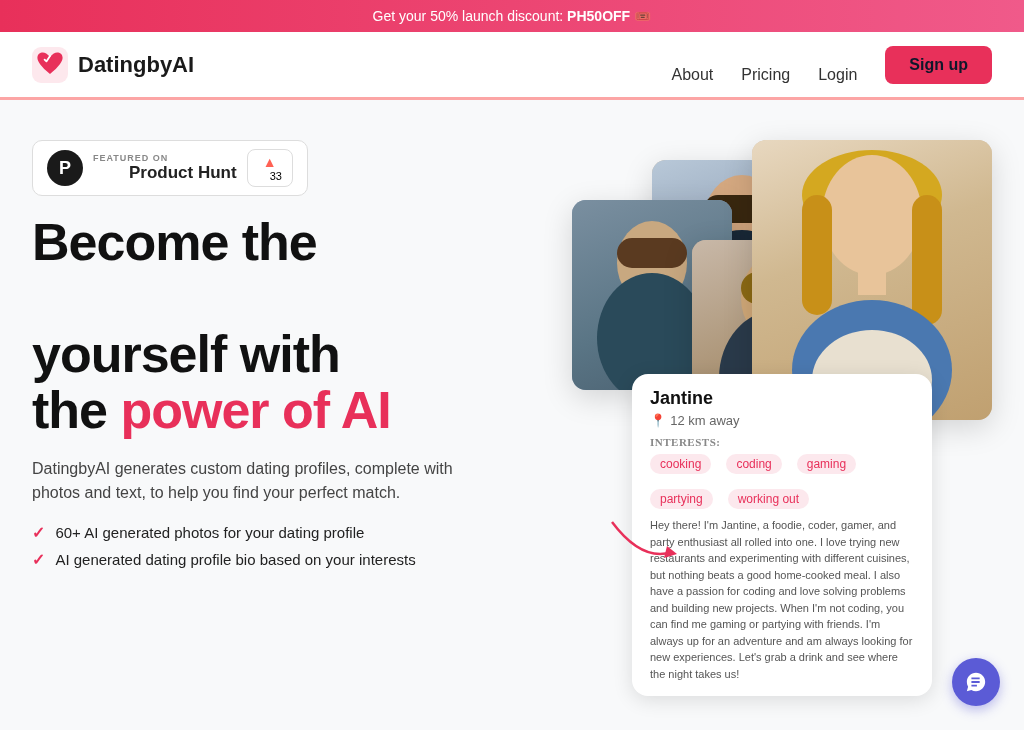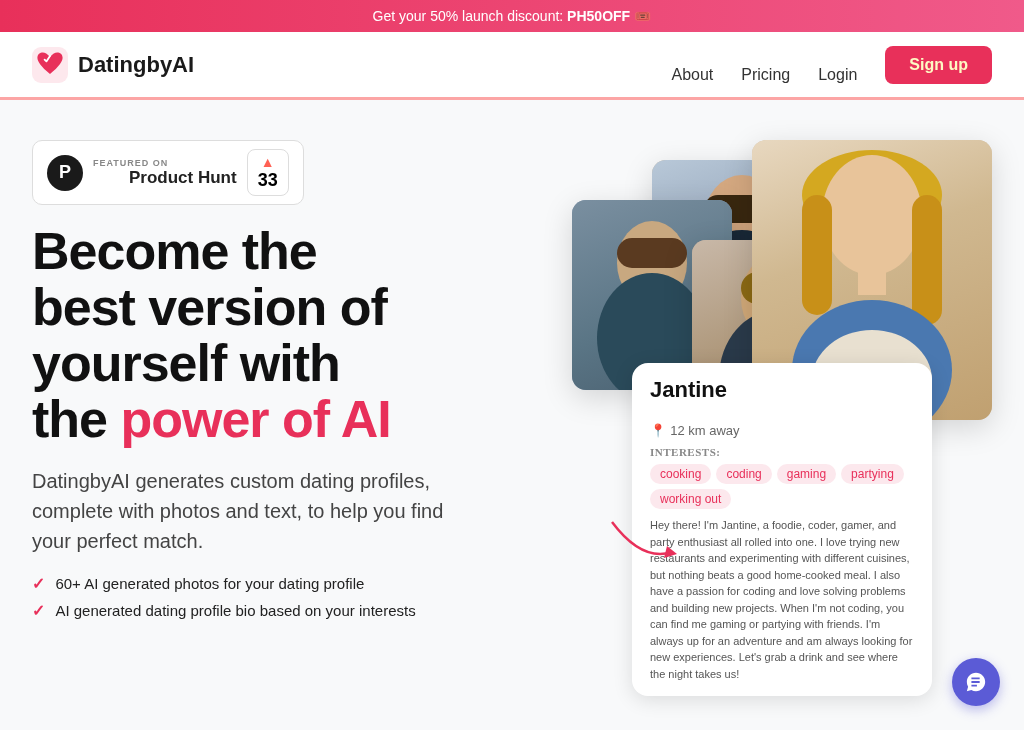--- a/index.html
+++ b/index.html
@@ -48,21 +48,21 @@
       gap: 28px;
     }
     .nav-link {
       text-decoration: none;
       color: #333;
       font-size: 16px;
       font-weight: 500;
     }
     .nav-signup {
       background: #e8305a;
-      color: #fef9c3;
+      color: #0f172a;
       border: none;
       padding: 10px 24px;
       border-radius: 8px;
       font-size: 16px;
       font-weight: 600;
       cursor: pointer;
     }
 
     
     .main {
@@ -128,39 +128,40 @@
       border: 1.5px solid #ddd;
       border-radius: 8px;
       padding: 4px 10px;
       font-size: 12px;
     }
     .ph-arrow {
       color: #ff6154;
       font-size: 14px;
     }
     .ph-count {
-      font-weight: 700;
-      font-size: 18px;
+      font-weight: 400;
+      font-size: 11px;
+      margin-left: 12px;
     }
 
     
     .headline {
       font-size: 52px;
       font-weight: 800;
       line-height: 1.08;
       color: #111;
       letter-spacing: -1px;
     }
     .headline .accent {
       color: #e8305a;
     }
 
     
     .subtext {
-      font-size: 20px;
+      font-size: 16px;
       color: #444;
       line-height: 1.5;
       max-width: 440px;
     }
 
     
     .feature-list {
       display: flex;
       flex-direction: column;
       gap: 8px;
@@ -236,24 +237,24 @@
       bottom: 10px;
       left: 60px;
       background: white;
       border-radius: 16px;
       padding: 14px 18px;
       width: 300px;
       z-index: 10;
       box-shadow: 0 4px 20px rgba(0,0,0,0.12);
     }
     .profile-name {
-      font-size: 22px;
+      font-size: 18px;
       font-weight: 700;
       color: #111;
-      margin-bottom: 20px;
+      margin-bottom: 4px;
     }
     .profile-distance {
       display: flex;
       align-items: center;
       gap: 4px;
       font-size: 13px;
       color: #666;
       margin-bottom: 8px;
     }
     .pin-icon {
@@ -264,21 +265,21 @@
       font-weight: 600;
       color: #888;
       margin-bottom: 6px;
       text-transform: uppercase;
       letter-spacing: 0.5px;
       font-family: Liberation Serif, serif;
     }
     .tags {
       display: flex;
       flex-wrap: wrap;
-      gap: 5px;
+      gap: 15px;
       margin-bottom: 8px;
     }
     .tag {
       background: #fce8ed;
       color: #e8305a;
       border-radius: 20px;
       padding: 3px 10px;
       font-size: 12px;
       font-weight: 500;
     }
@@ -352,21 +353,21 @@
         <span class="ph-name">Product Hunt</span>
       </div>
       <div class="ph-votes">
         <span class="ph-arrow">▲</span>
         <span class="ph-count">33</span>
       </div>
     </div>
 
     <div class="headline">
       <span>Become the</span><br>
-      <span>best version of</span><br>
+      <br>
       <span>yourself with</span><br>
       <span>the </span><span class="accent">power of AI</span>
     </div>
 
     <p class="subtext">DatingbyAI generates custom dating profiles, complete with photos and text, to help you find your perfect match.</p>
 
     <div class="feature-list">
       <div class="feature-item">
         <span class="check-icon">✓</span>
         <span>60+ AI generated photos for your dating profile</span>

